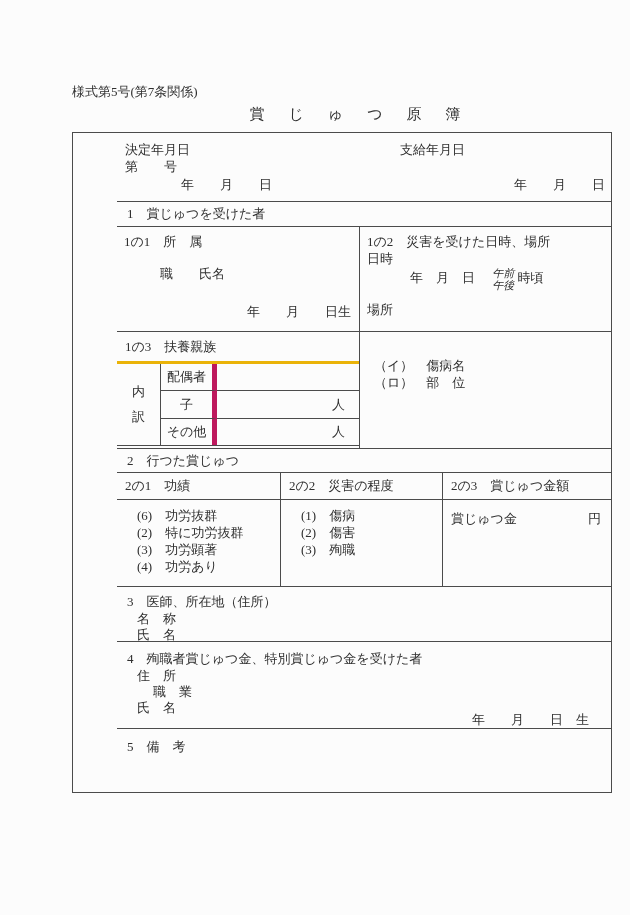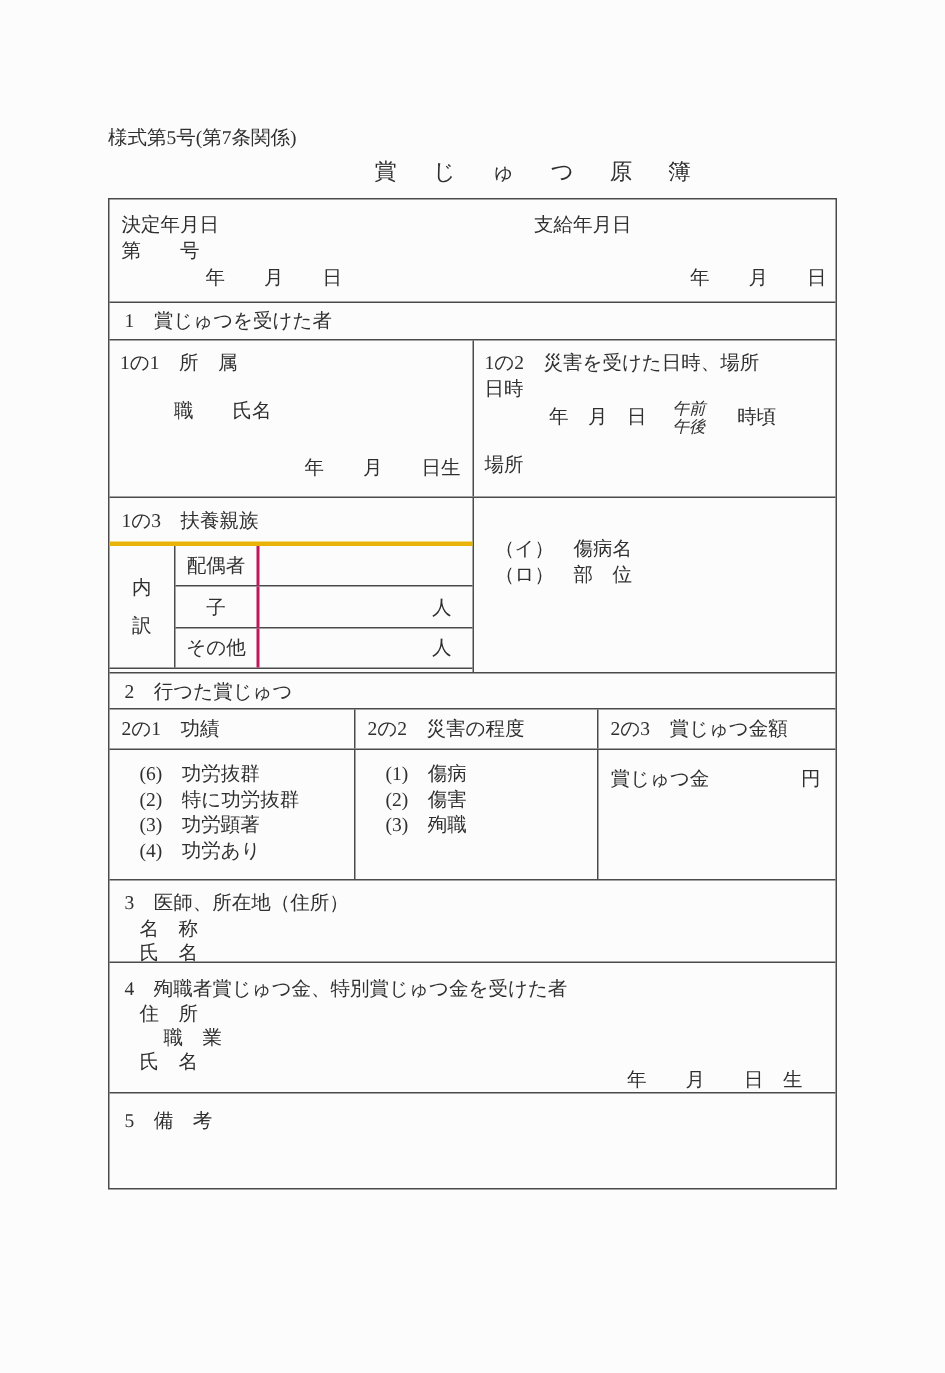--- a/index.html
+++ b/index.html
@@ -7,38 +7,38 @@
     position:relative;width:630px;height:915px;background:#fcfcfc;
     font-family:"Liberation Serif","DejaVu Serif",serif;
     color:#2f2f2f;font-size:13px;overflow:hidden;
   }
   .form-label{position:absolute;left:72px;top:83px;}
   .doc-title{
     position:absolute;left:0;top:105px;width:100%;text-align:center;
     font-size:15px;letter-spacing:1.6em;text-indent:1.6em;white-space:nowrap;margin-left:40px;
   }
   .form-table{
-    position:absolute;left:72px;top:132px;width:486px;
-    border:1px solid #4b4b4b;box-sizing:border-box;background:transparent;
+    position:absolute;left:72px;top:132px;width:540px;
+    border:1px solid #4b4b4b;box-sizing:border-box;background:transparent;padding-left:44px;
   }
   .ft-row{position:relative;box-sizing:border-box;border-top:1px solid #4b4b4b;}
   .ft-row.first{border-top:none;}
   .abs{position:absolute;white-space:nowrap;}
   .bar-row{display:flex;align-items:center;padding-left:10px;}
   .split{display:flex;}
   .cell{position:relative;box-sizing:border-box;}
   .cell.bordered{border-right:1px solid #4b4b4b;}
   
   .dep-head{height:32px;box-sizing:border-box;border-bottom:3px solid #eab308;
     display:flex;align-items:center;padding-left:8px;}
   .dep-grid{display:grid;grid-template-columns:44px 56px 1fr;
     grid-template-rows:27px 28px 26px;border-bottom:1px solid #4b4b4b;box-sizing:border-box;}
   .dep-breakdown{grid-row:1/4;border-right:1px solid #4b4b4b;display:flex;
     flex-direction:column;align-items:center;justify-content:center;gap:7px;box-sizing:border-box;}
-  .dep-label{border-right:2px solid #be185d;border-bottom:1px solid #4b4b4b;
+  .dep-label{border-right:5px solid #be185d;border-bottom:1px solid #4b4b4b;
     display:flex;align-items:center;justify-content:center;box-sizing:border-box;text-align:right;}
   .dep-value{border-bottom:1px solid #4b4b4b;display:flex;align-items:center;
     justify-content:flex-end;padding-right:14px;box-sizing:border-box;}
   .dep-label.last,.dep-value.last{border-bottom:none;}
   
   .col-head{display:flex;align-items:center;padding-left:8px;}
   .list{position:absolute;left:20px;top:7px;line-height:17px;}
   .list div{white-space:nowrap;}
   .am-pm{display:inline-block;font-size:11px;line-height:12px;vertical-align:middle;text-align:left;font-style:italic;}
   .subline{white-space:nowrap;}
@@ -73,21 +73,21 @@
       </div>
       <div class="cell" style="flex:1;">
         <span class="abs" style="left:7px;top:6px;">1の2　災害を受けた日時、場所</span>
         <span class="abs" style="left:7px;top:23px;">日時</span>
         <span class="abs" style="left:50px;top:40px;">
           <span>年　月　日</span>
           <span class="am-pm" style="margin-left:14px;">
             <span>午前</span><br>
             <span>午後</span>
           </span>
-          <span style="margin-left:18px;text-align:right;">時頃</span>
+          <span style="text-align:right;">時頃</span>
         </span>
         <span class="abs" style="left:7px;top:74px;">場所</span>
       </div>
     </div>
 
     <div class="ft-row split" style="height:117px;">
       <div class="cell bordered" style="width:243px;">
         <div class="dep-head">
           <span>1の3　扶養親族</span>
         </div>

